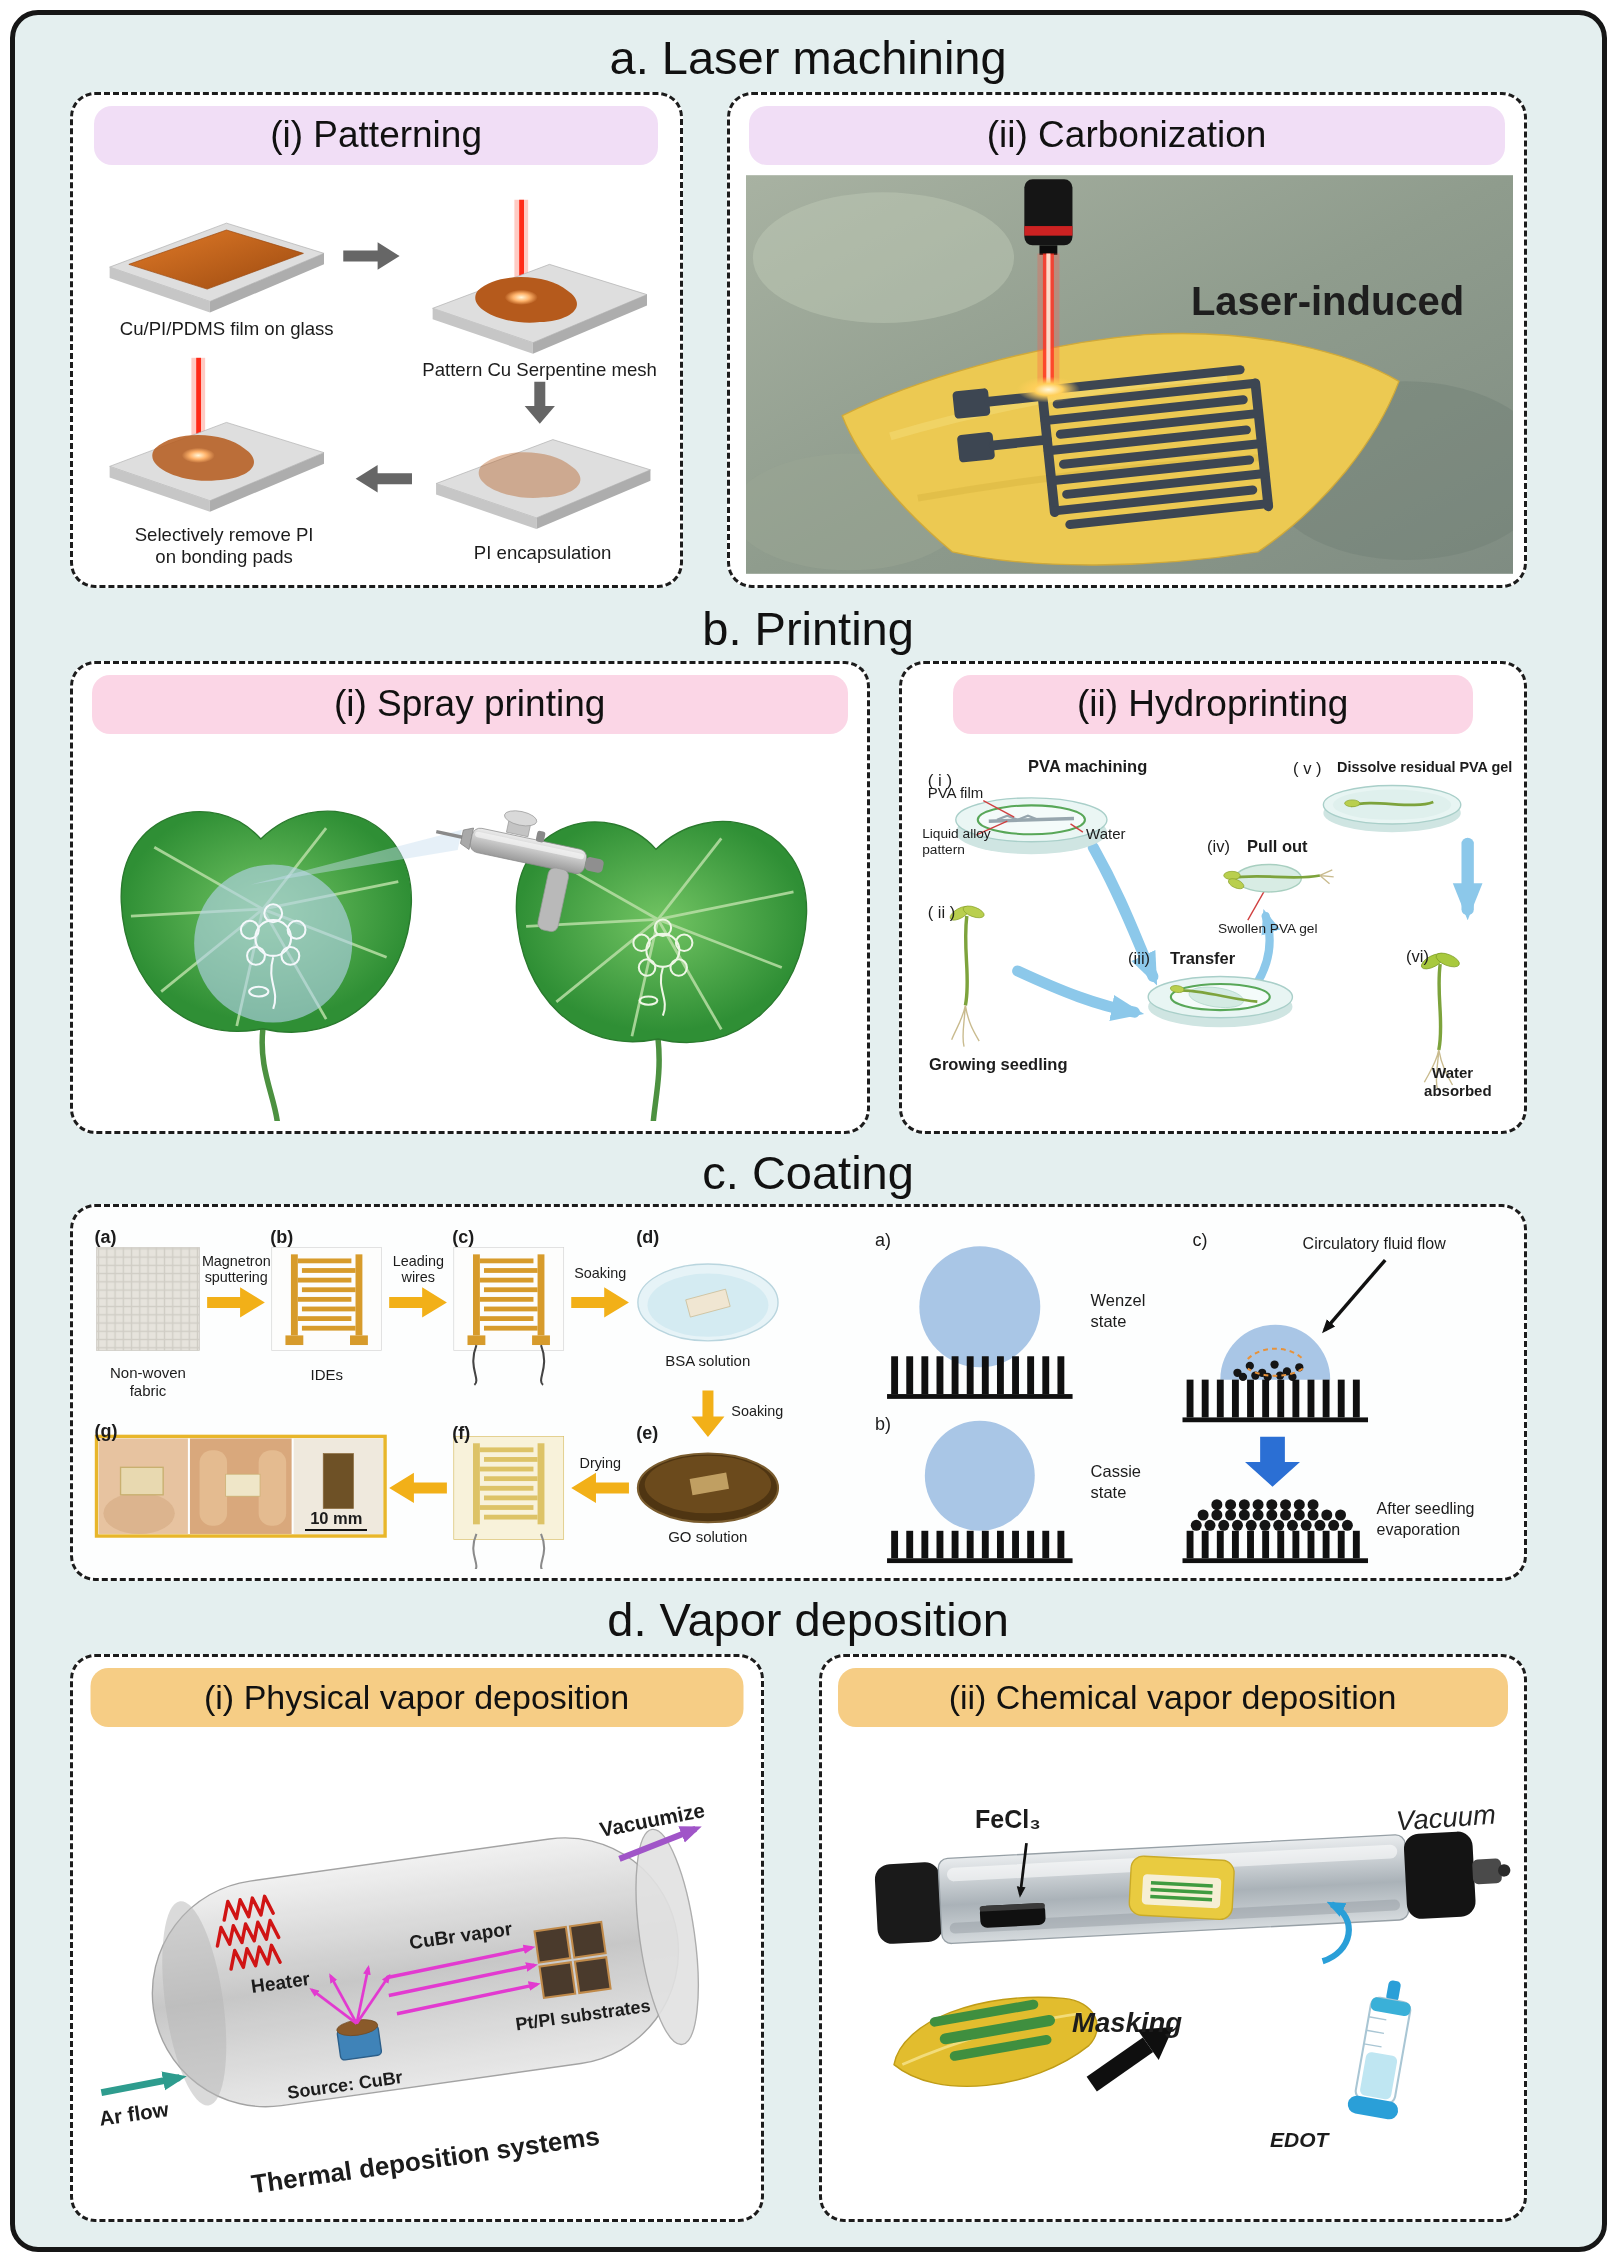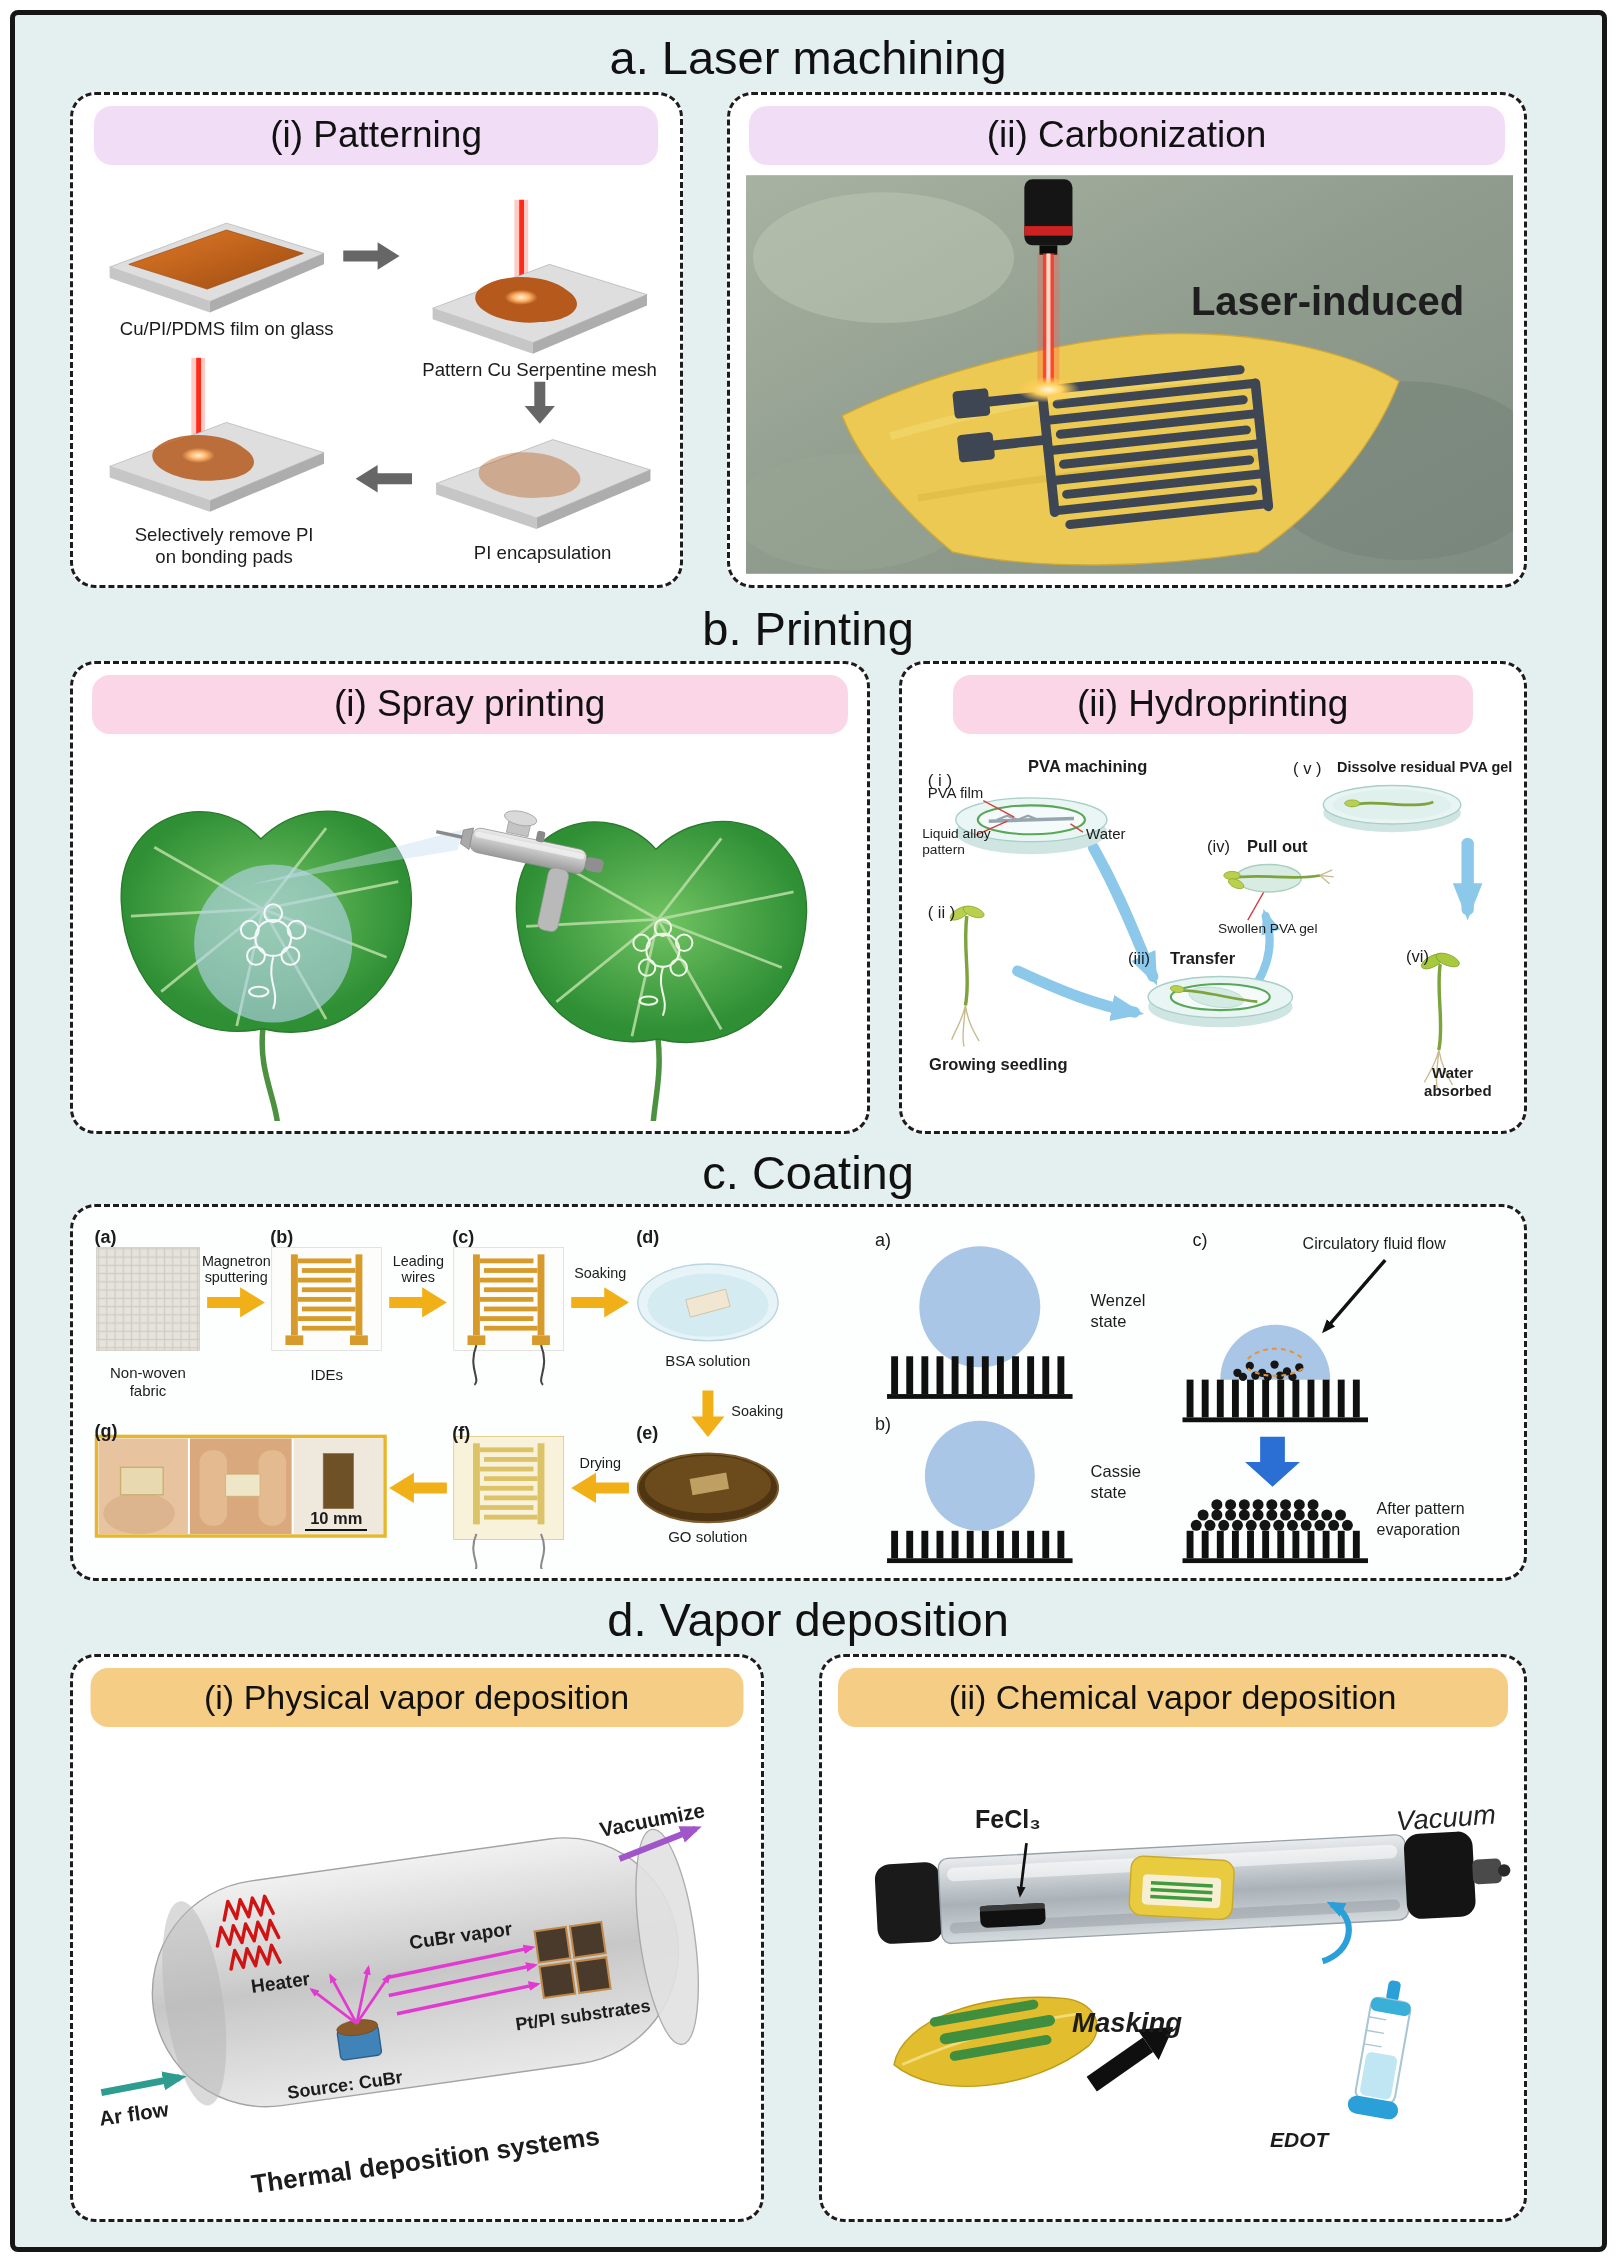--- a/index.html
+++ b/index.html
@@ -1,17 +1,17 @@
 <!DOCTYPE html>
 <html style="font-size:11px"><head>
 <meta charset="utf-8">
 <style>
   * { margin:0; padding:0; box-sizing:border-box; }
   body { width:1617px; height:2261px; background:#ffffff; font-family:"Liberation Sans", sans-serif; color:#111; }
-  .page { position:absolute; left:9.6px; top:9.6px; width:1597px; height:2242px; background:#e4efef; border:5.5px solid #161616; border-radius:8px; }
+  .page { position:absolute; left:9.6px; top:9.6px; width:1597px; height:2242px; background:#e4efef; border:5.5px solid #161616; border-radius:28px; }
   .sec-title { position:absolute; left:0; width:100%; text-align:center; font-size:47px; color:#111; }
   .panel { position:absolute; border:3.4px dashed #1c1c1c; border-radius:25px; background:#ffffff; }
   .pill { position:absolute; top:11px; left:50%; transform:translateX(-50%); height:59px; border-radius:18px; display:flex; align-items:center; justify-content:center; font-size:37px; color:#111; white-space:nowrap; }
   .pill.lav { background:#f1def6; }
   .pill.pink { background:#fbd6e6; }
   .pill.orange { background:#f6cd85; font-size:34px; }
   .content { position:absolute; overflow:hidden; }
   .lbl { position:absolute; color:#1c1c1c; line-height:1.18; white-space:nowrap; }
   .c { text-align:center; white-space:normal; }
   .b { font-weight:bold; }
@@ -547,21 +547,21 @@
         </g>
       </svg>
       <span class="lbl" style="left:12.4px;top:9.6px;font-size:18px">a)</span>
       <span class="lbl" style="left:228px;top:71px;font-size:16.5px">Wenzel</span>
       <span class="lbl" style="left:228px;top:92px;font-size:16.5px">state</span>
       <span class="lbl" style="left:330px;top:9.6px;font-size:18px">c)</span>
       <span class="lbl" style="left:440px;top:15px;font-size:16px">Circulatory fluid flow</span>
       <span class="lbl" style="left:12.4px;top:194px;font-size:18px">b)</span>
       <span class="lbl" style="left:228px;top:242px;font-size:16.5px">Cassie</span>
       <span class="lbl" style="left:228px;top:263px;font-size:16.5px">state</span>
-      <span class="lbl" style="left:514px;top:280px;font-size:16px">After pattern</span>
+      <span class="lbl" style="left:514px;top:280px;font-size:16px">After seedling</span>
       <span class="lbl" style="left:514px;top:301px;font-size:16px">evaporation</span>
     </div>
   </section>
 
   <div class="sec-title" style="top:1577px">d. Vapor deposition</div>
 
   <section class="panel" style="left:55px;top:1639px;width:694px;height:568px">
     <div class="pill orange" style="width:653px">(i) Physical vapor deposition</div>
     <div class="content" style="left:16.5px;top:88px;width:661px;height:466px">
       <svg width="661" height="466" viewBox="0 0 962 678">

